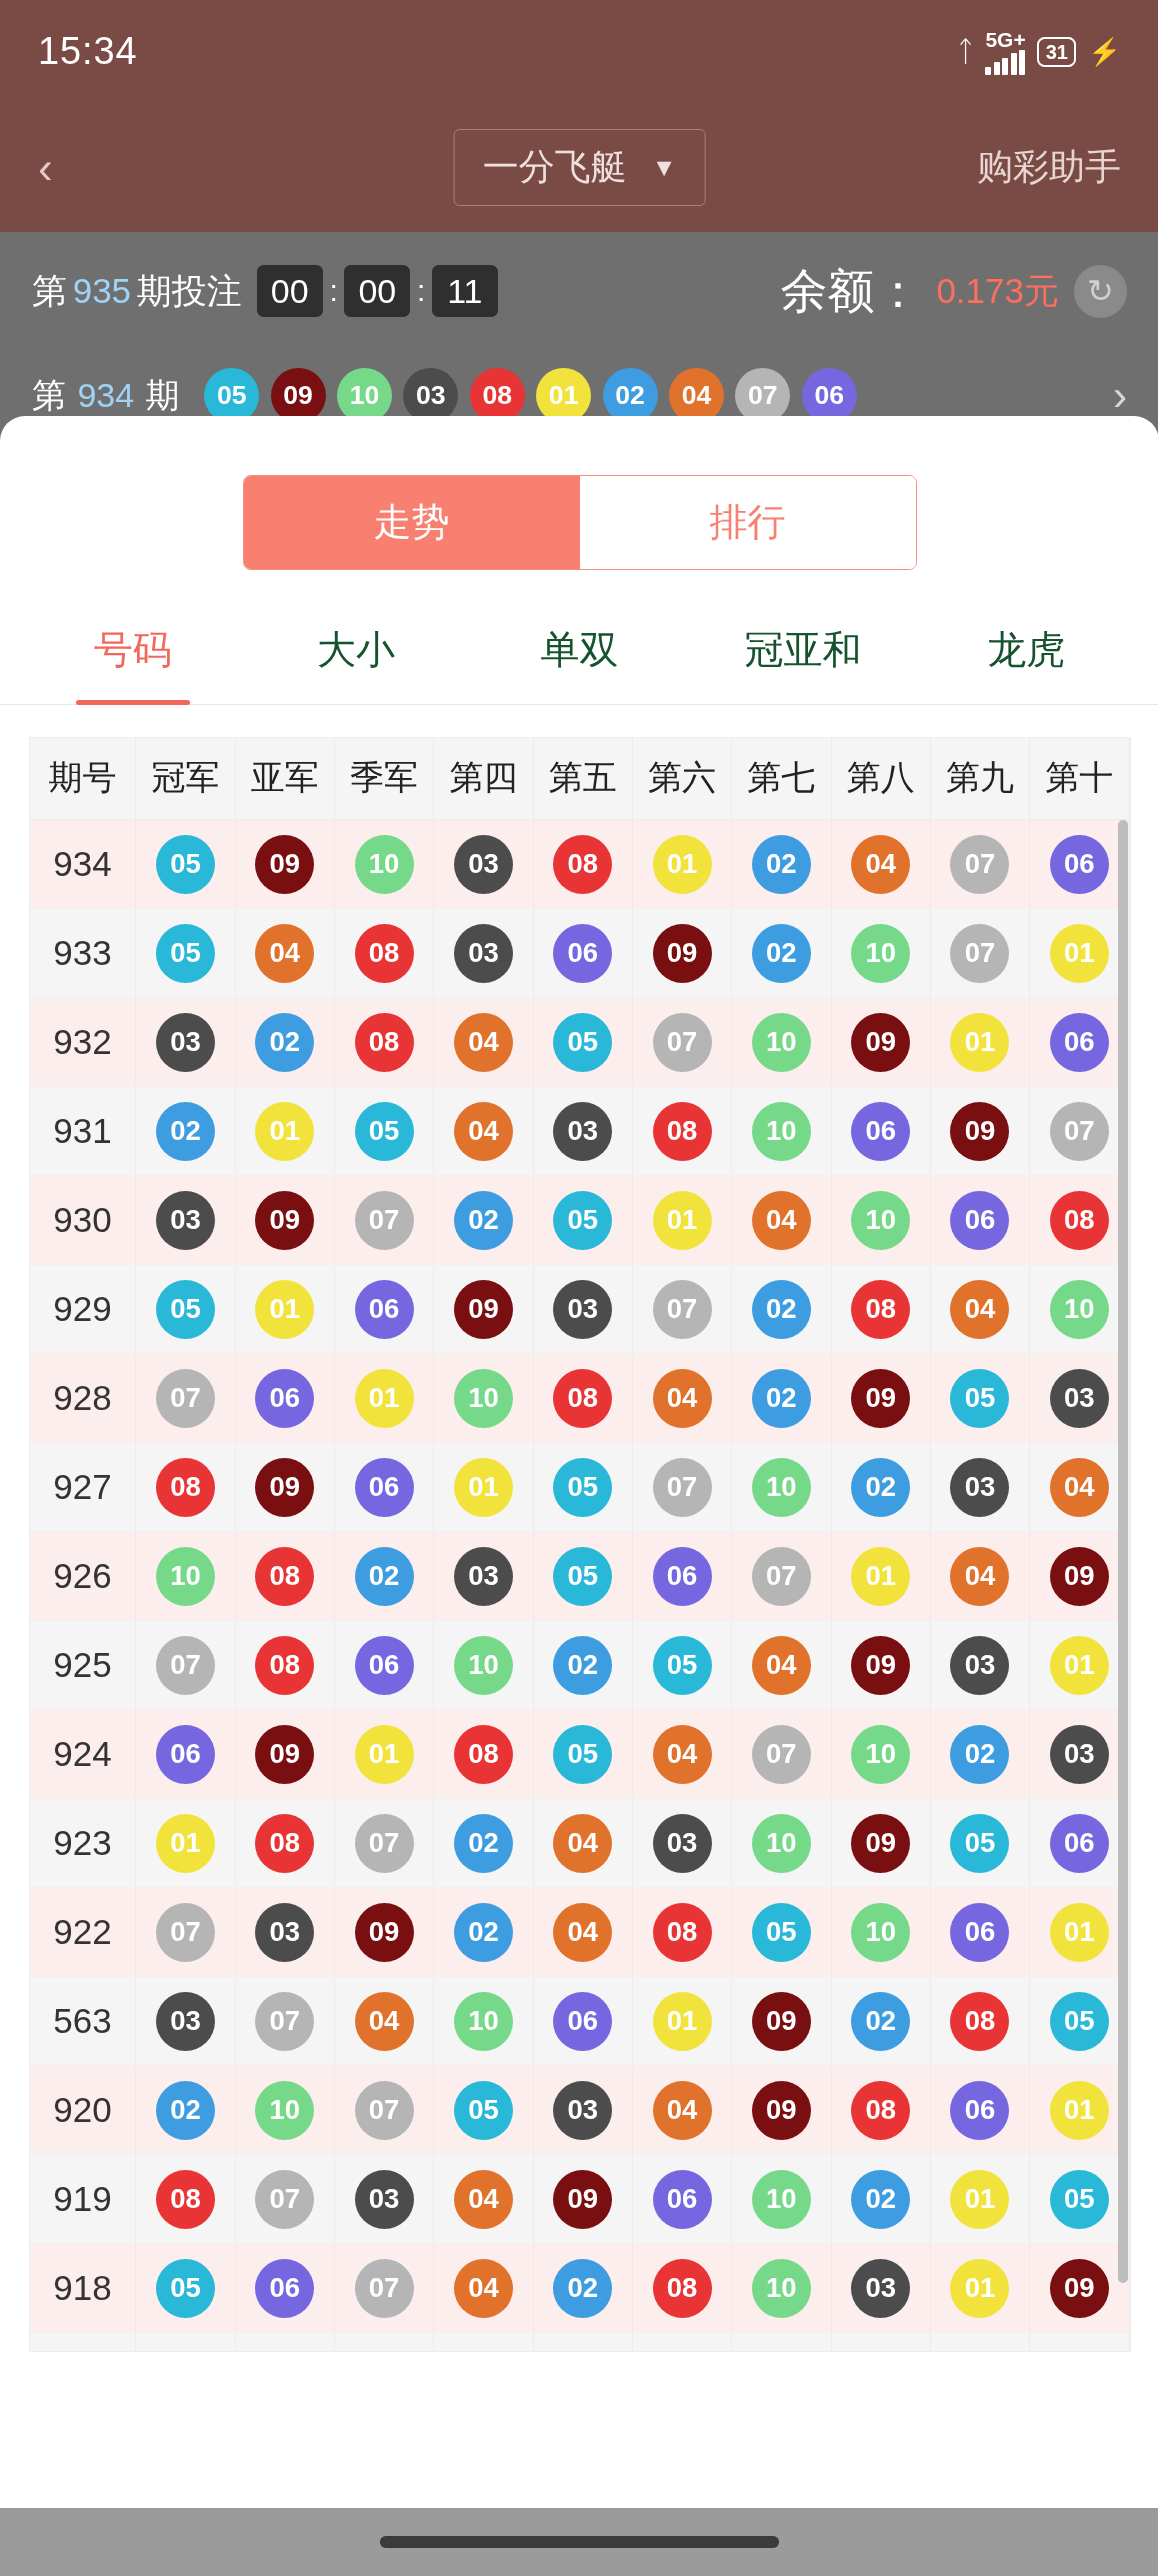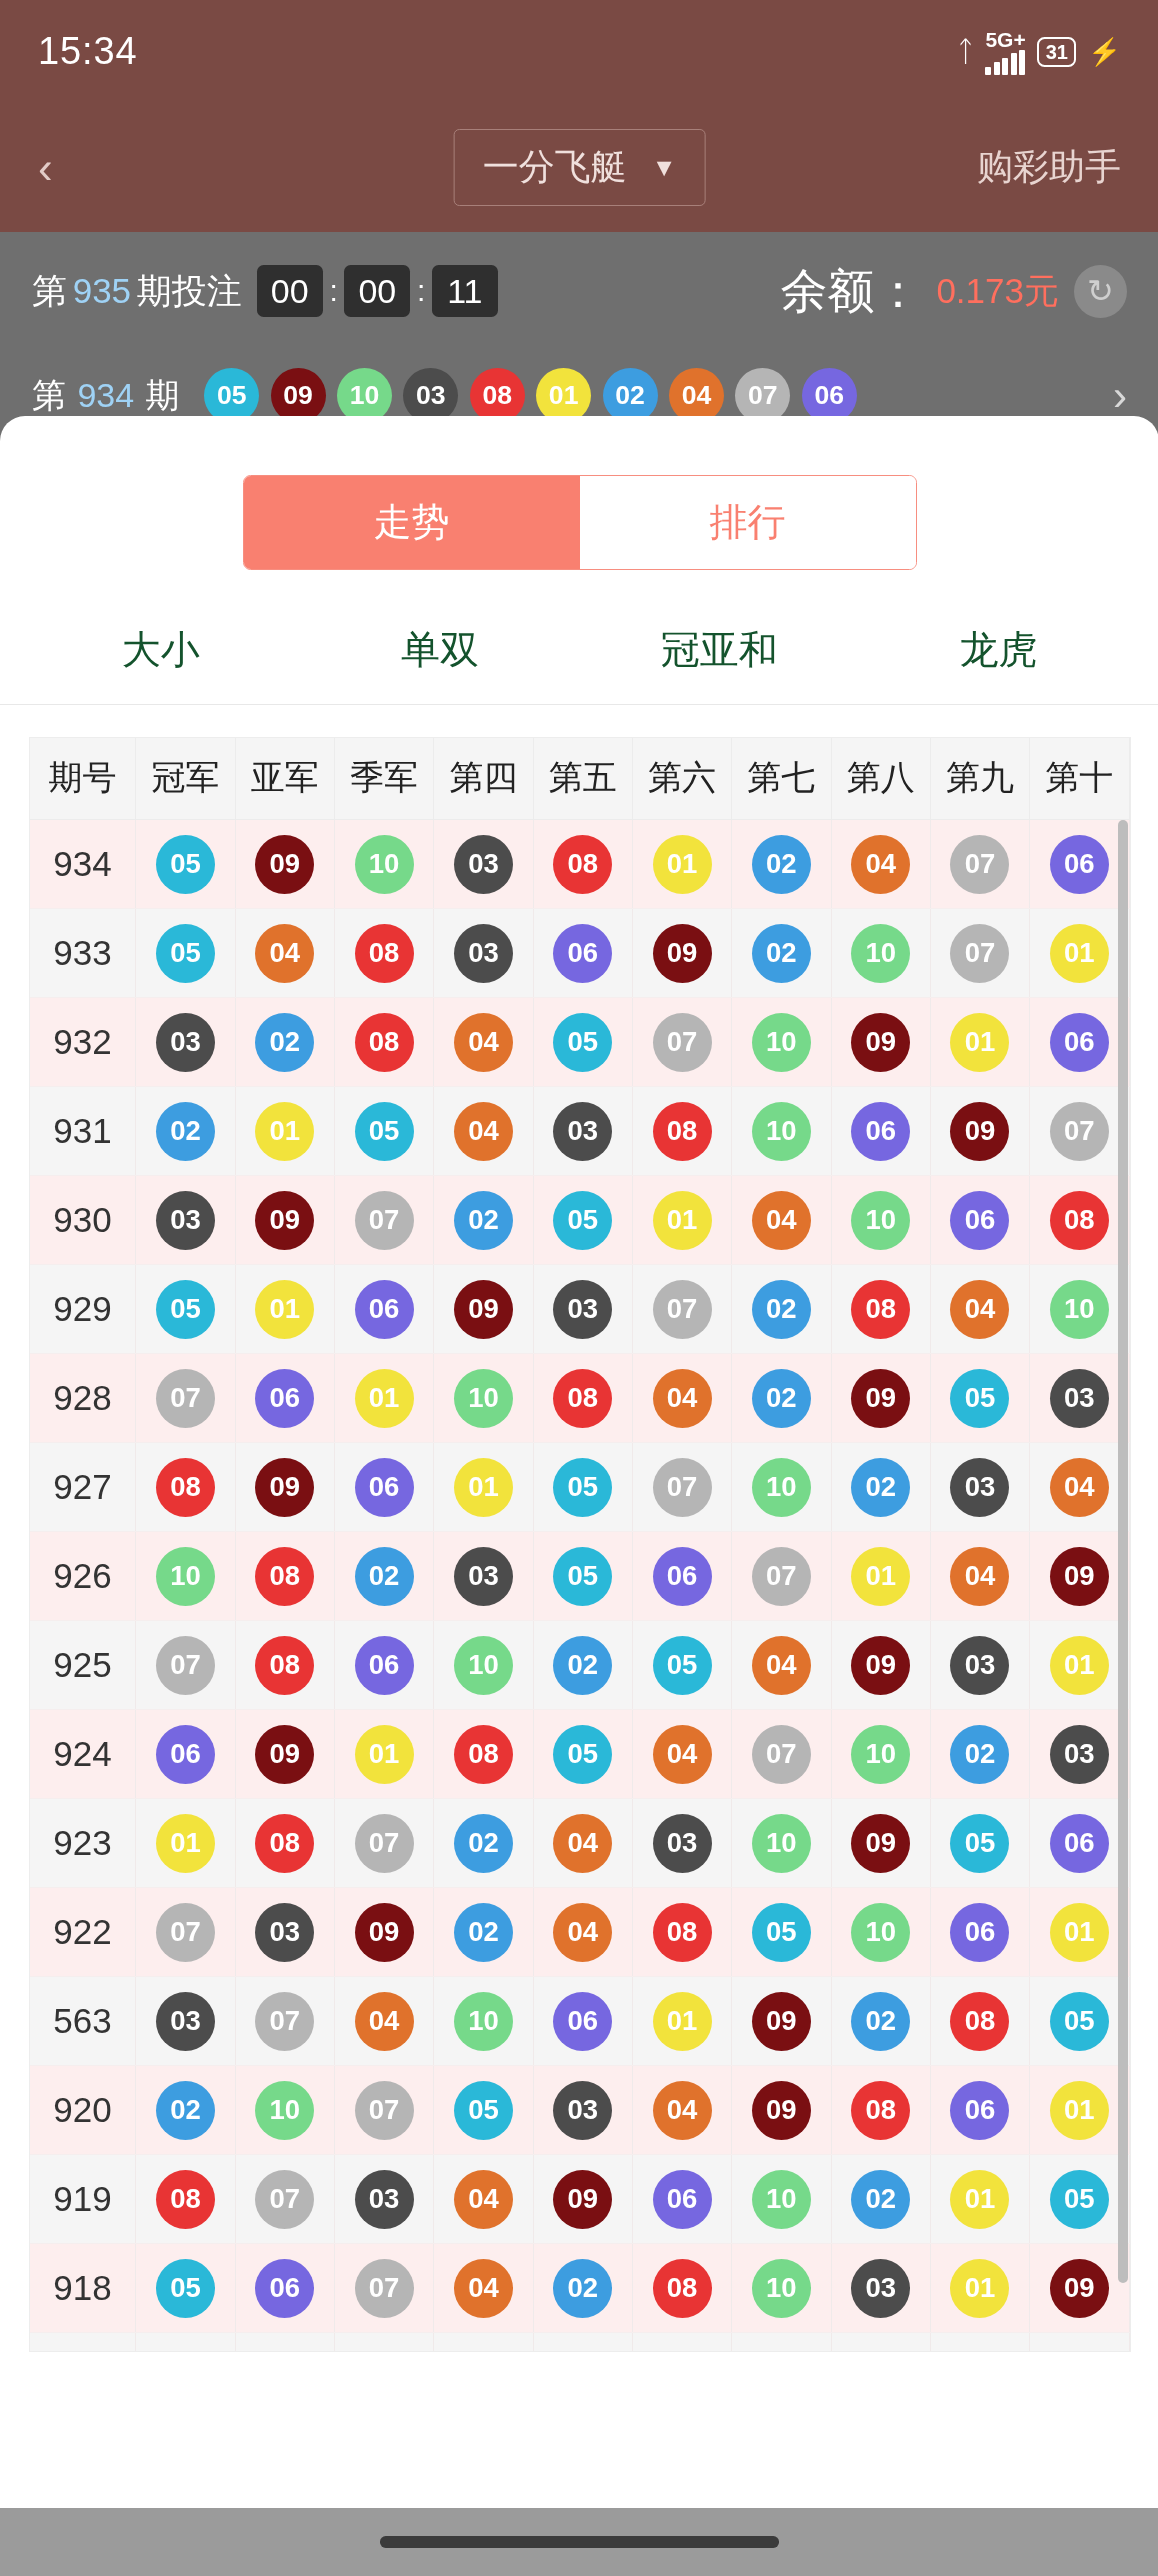--- a/index.html
+++ b/index.html
@@ -361,20 +361,21 @@
 
     <div class="seg-wrap">
       <div class="segmented">
         <div class="seg active">走势</div>
         <div class="seg inactive">排行</div>
       </div>
     </div>
 
 
     <div class="tabs">
+      <div class="tab active">号码</div>
       <div class="tab">大小</div>
       <div class="tab">单双</div>
       <div class="tab">冠亚和</div>
       <div class="tab">龙虎</div>
     </div>
 
     <div class="table-area">
       <table class="trend">
         <colgroup>
           <col class="c-period">

